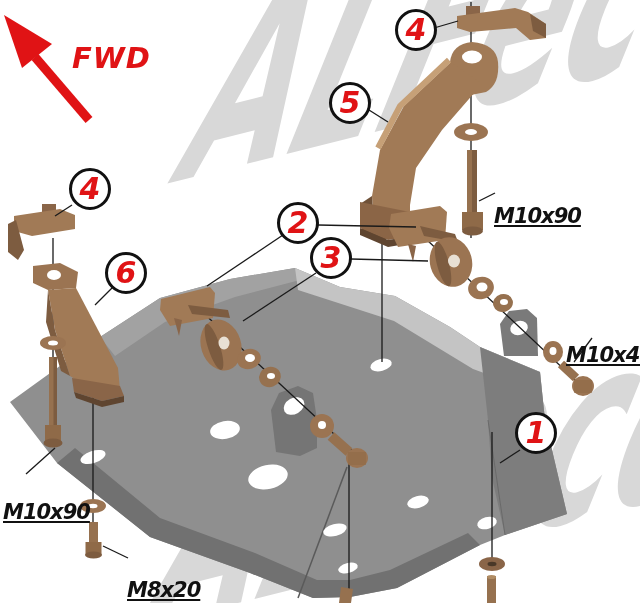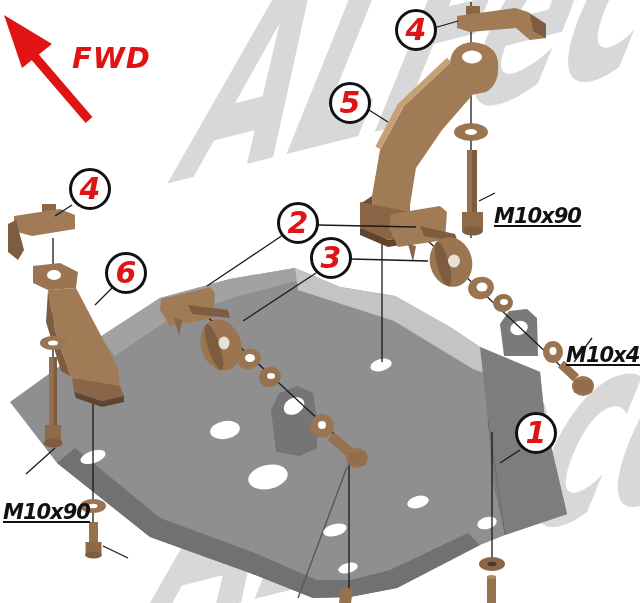--- a/index.html
+++ b/index.html
@@ -223,14 +223,15 @@
   <div class="callout c5">5</div>
   <div class="callout c2">2</div>
   <div class="callout c3">3</div>
   <div class="callout c4tl">4</div>
   <div class="callout c6">6</div>
   <div class="callout c1">1</div>
 
   <div class="bolt-label lbl-tr">M10x90</div>
   <div class="bolt-label lbl-mr">M10x40</div>
   <div class="bolt-label lbl-bl">M10x90</div>
+  <div class="bolt-label lbl-bc">M8x20</div>
 
 </div>
 
 </body></html>

